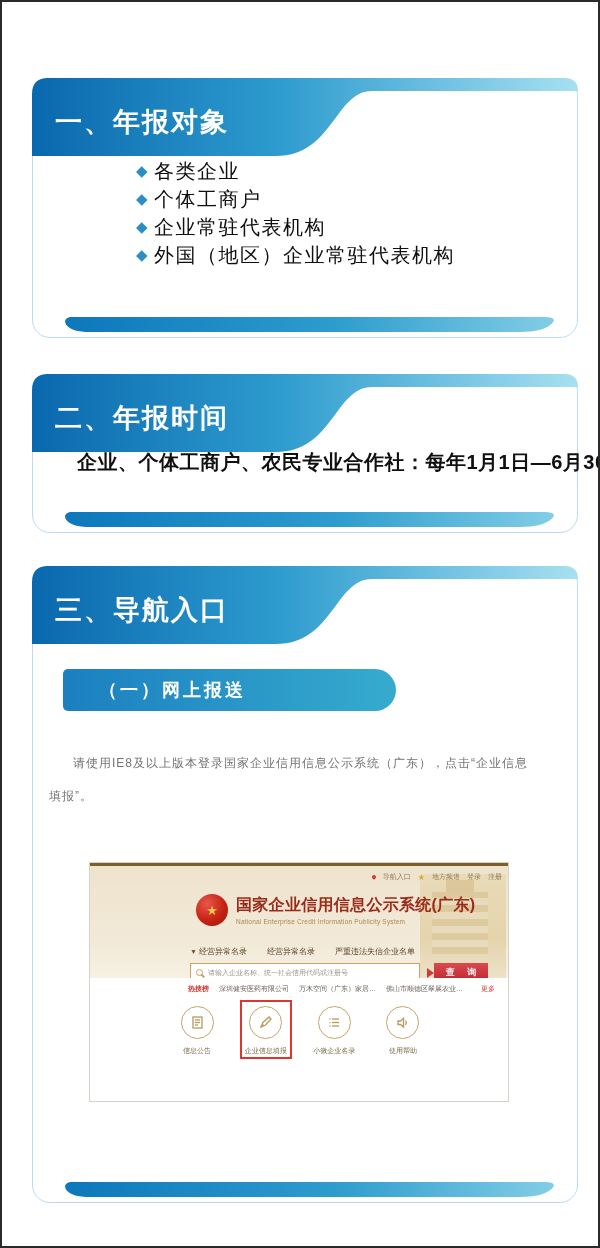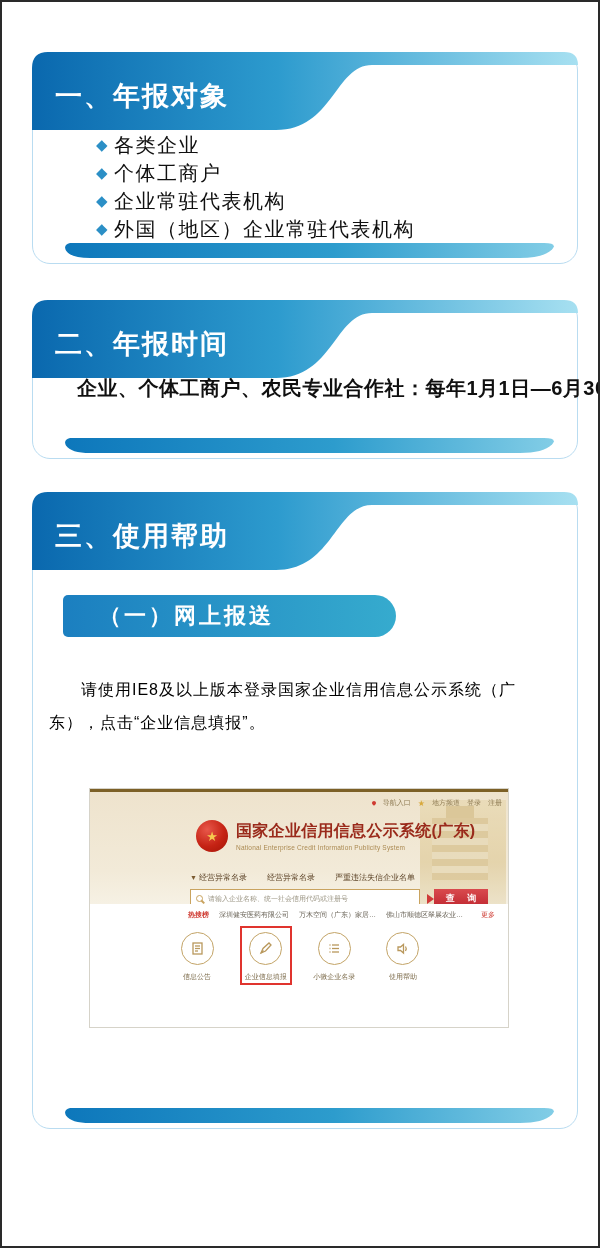--- a/index.html
+++ b/index.html
@@ -1,36 +1,36 @@
 <!DOCTYPE html>
 <html><head>
 <meta charset="utf-8">
 <style>
   html,body{margin:0;padding:0;background:#ffffff;font-family:"Liberation Sans",sans-serif;}
   .frame{position:relative;width:600px;height:1248px;box-sizing:border-box;border:2px solid #2a2a2a;background:#fff;overflow:hidden;}
   
   .card{position:relative;margin-left:30px;width:546px;box-sizing:border-box;background:#fff;
         border:1px solid #b9dcf1;border-radius:18px;}
-  .card-1{margin-top:50px;height:212px;}
+  .card-1{margin-top:76px;height:260px;padding-left:40px;}
   .card-2{margin-top:36px;height:159px;padding-left:30px;}
   .card-3{margin-top:33px;height:637px;}
   .hdr-svg{position:absolute;top:-1px;left:-1px;width:calc(100% + 2px);height:78px;display:block;}
   .hdr-title{position:absolute;top:25px;left:22px;color:#ffffff;font-size:27px;font-weight:bold;letter-spacing:2px;white-space:nowrap;}
   .band-svg{position:absolute;left:11px;bottom:3px;width:calc(100% - 22px);height:17px;display:block;}
   .body-text{color:#101010;}
   .para1{margin:4px 12px 0 14px;font-size:20px;line-height:31px;letter-spacing:.5px;text-indent:2em;}
   .para1 .b{font-weight:bold;}
   .bullets{margin:0 0 0 63px;padding:0;list-style:none;}
   .bullets li{display:flex;align-items:center;font-size:20px;line-height:28px;letter-spacing:1.5px;}
   .diamond{color:#2b8fc6;font-size:15px;margin-right:5px;}
   .body2{padding:72px 8px 0 14px;font-size:20px;font-weight:bold;line-height:31px;letter-spacing:.5px;color:#101010;white-space:nowrap;}
   .pill{position:relative;margin:24px 0 0 30px;width:333px;height:42px;box-sizing:border-box;
         border-radius:5px 21px 21px 5px;background:linear-gradient(90deg,#1b7fc0,#36abce);
-        color:#fff;font-size:22px;font-weight:bold;letter-spacing:3px;line-height:42px;padding-left:36px;}
-  .para3{margin:36px 0 1px 16px;width:486px;font-size:16px;line-height:33px;letter-spacing:1px;text-indent:2em;color:#000000;}
+        color:#fff;font-size:18px;font-weight:bold;letter-spacing:3px;line-height:42px;padding-left:36px;}
+  .para3{margin:36px 0 1px 16px;width:486px;font-size:12px;line-height:33px;letter-spacing:1px;text-indent:2em;color:#737373;}
   
   .shot{position:relative;margin:49px 0 0 56px;width:420px;height:240px;box-sizing:border-box;
         border:1px solid #d6d3c9;background:#fff;}
   .shot-topbar{height:3px;background:#7c6026;}
   .banner{position:relative;height:112px;background:linear-gradient(180deg,#eee3cd 0%,#f2ead8 70%,#f6f1e4 100%);overflow:hidden;}
   .building{position:absolute;right:2px;top:8px;width:86px;height:104px;opacity:.8;
         background:linear-gradient(180deg,#e9dab4 0%,#e2cfa2 60%,#eadfc2 100%);}
   .building::before{content:"";position:absolute;left:12px;top:18px;width:56px;height:62px;
         background:repeating-linear-gradient(0deg,#d9c391 0 7px,#e7d9b6 7px 14px);}
   .building::after{content:"";position:absolute;left:26px;top:6px;width:28px;height:12px;background:#d7c08c;}
@@ -129,21 +129,21 @@
     </div>
     <svg class="band-svg" viewBox="0 0 522 18" preserveAspectRatio="none">
       <path d="M26 0 L500 0 Q514 0 508 7 Q499 16 476 16 L46 16 Q27 16 22 8 Q19 2 26 0 Z" fill="url(#gBand)"></path>
     </svg>
   </div>
 
   <div class="card card-3">
     <svg class="hdr-svg" viewBox="0 0 546 78" preserveAspectRatio="none">
       <path d="M0 78 L0 16 Q0 0 16 0 L532 0 Q546 0 546 13 L340 13 C303 13 301 78 244 78 Z" fill="url(#gHdr)"></path>
     </svg>
-    <div class="hdr-title">三、使用帮助</div>
+    <div class="hdr-title">三、导航入口</div>
     <div style="padding-top:78px;">
       <div class="pill">（一）网上报送</div>
       <p class="para3">请使用IE8及以上版本登录国家企业信用信息公示系统（广东），点击“企业信息填报”。</p>
 
       <div class="shot">
         <div class="shot-topbar"></div>
         <div class="banner">
           <div class="building"></div>
           <div class="mininav">
             <span class="pin"></span>

